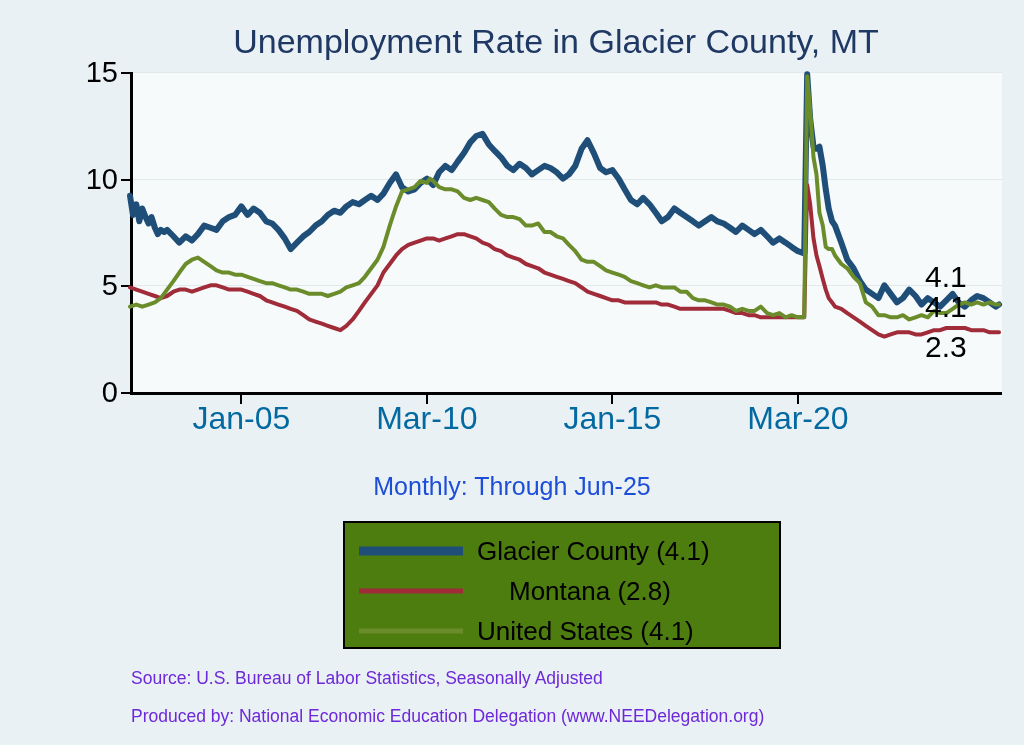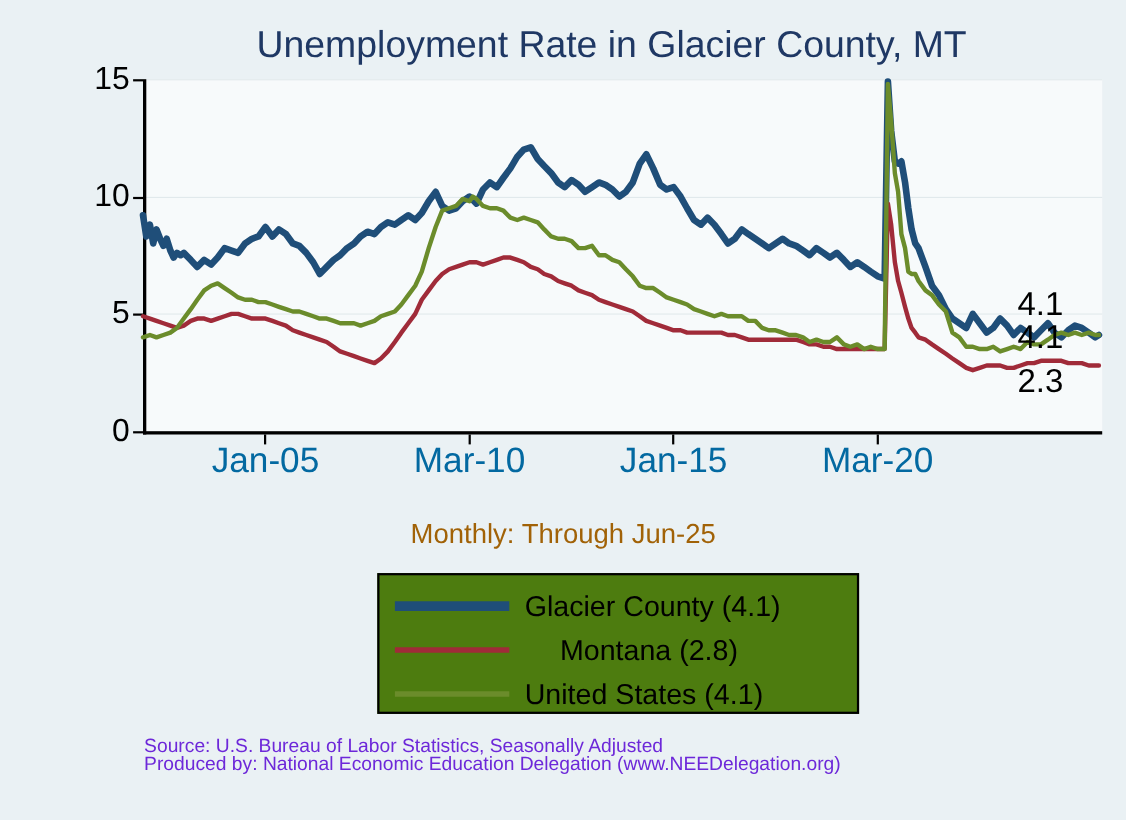--- a/index.html
+++ b/index.html
@@ -92,21 +92,21 @@
     color: #000;
     font-family: "Liberation Sans", sans-serif;
   }
   .subcaption {
     position: absolute;
     left: 0;
     top: 472px;
     width: 1024px;
     text-align: center;
     font-size: 25px;
-    color: #a16207;
+    color: #1d4ed8;
   }
   .legend-box {
     position: absolute;
     left: 343px;
     top: 521px;
     width: 438px;
     height: 128px;
     border: 2px solid #000;
     background: #4d7c0f;
     box-sizing: border-box;
@@ -207,15 +207,15 @@
     </div>
     <div class="legend-row" style="top:88px;">
       <svg class="legend-swatch" height="14" width="108">
         <line x1="2" y1="7" x2="106" y2="7" stroke="#6b8c2b" stroke-width="5"></line>
       </svg>
       <span class="legend-text">United States (4.1)</span>
     </div>
   </div>
 
   <div class="source-text" style="top:668px;">Source: U.S. Bureau of Labor Statistics, Seasonally Adjusted</div>
-  <div class="source-text" style="top:684px;text-align:center;">Produced by: National Economic Education Delegation (www.NEEDelegation.org)</div>
+  <div class="source-text" style="top:706px;text-align:center;">Produced by: National Economic Education Delegation (www.NEEDelegation.org)</div>
 
 </div>
 
 </body></html>

